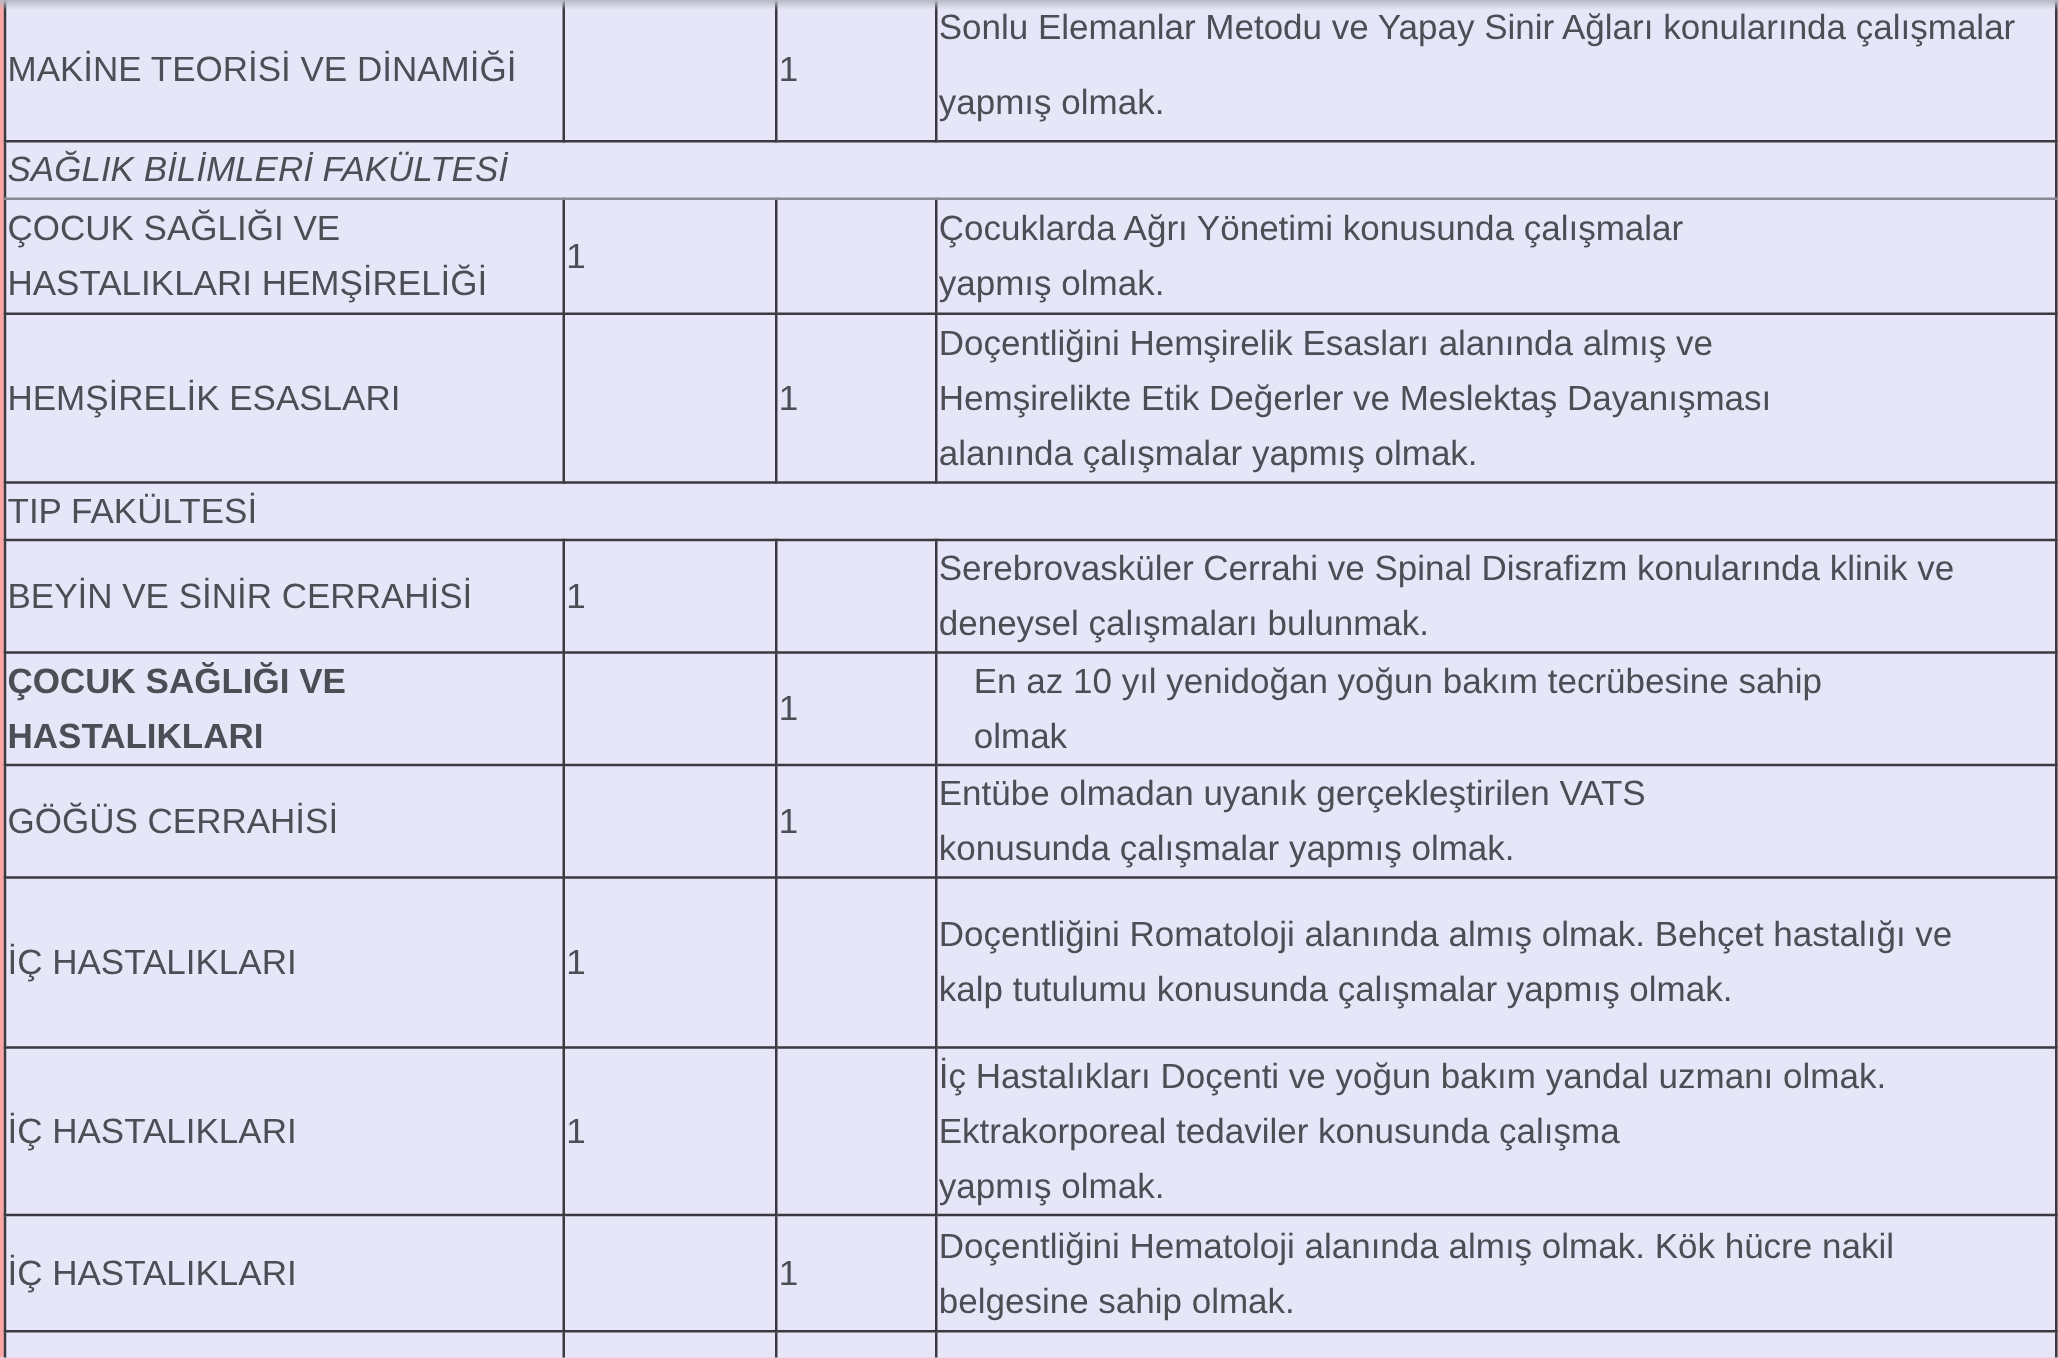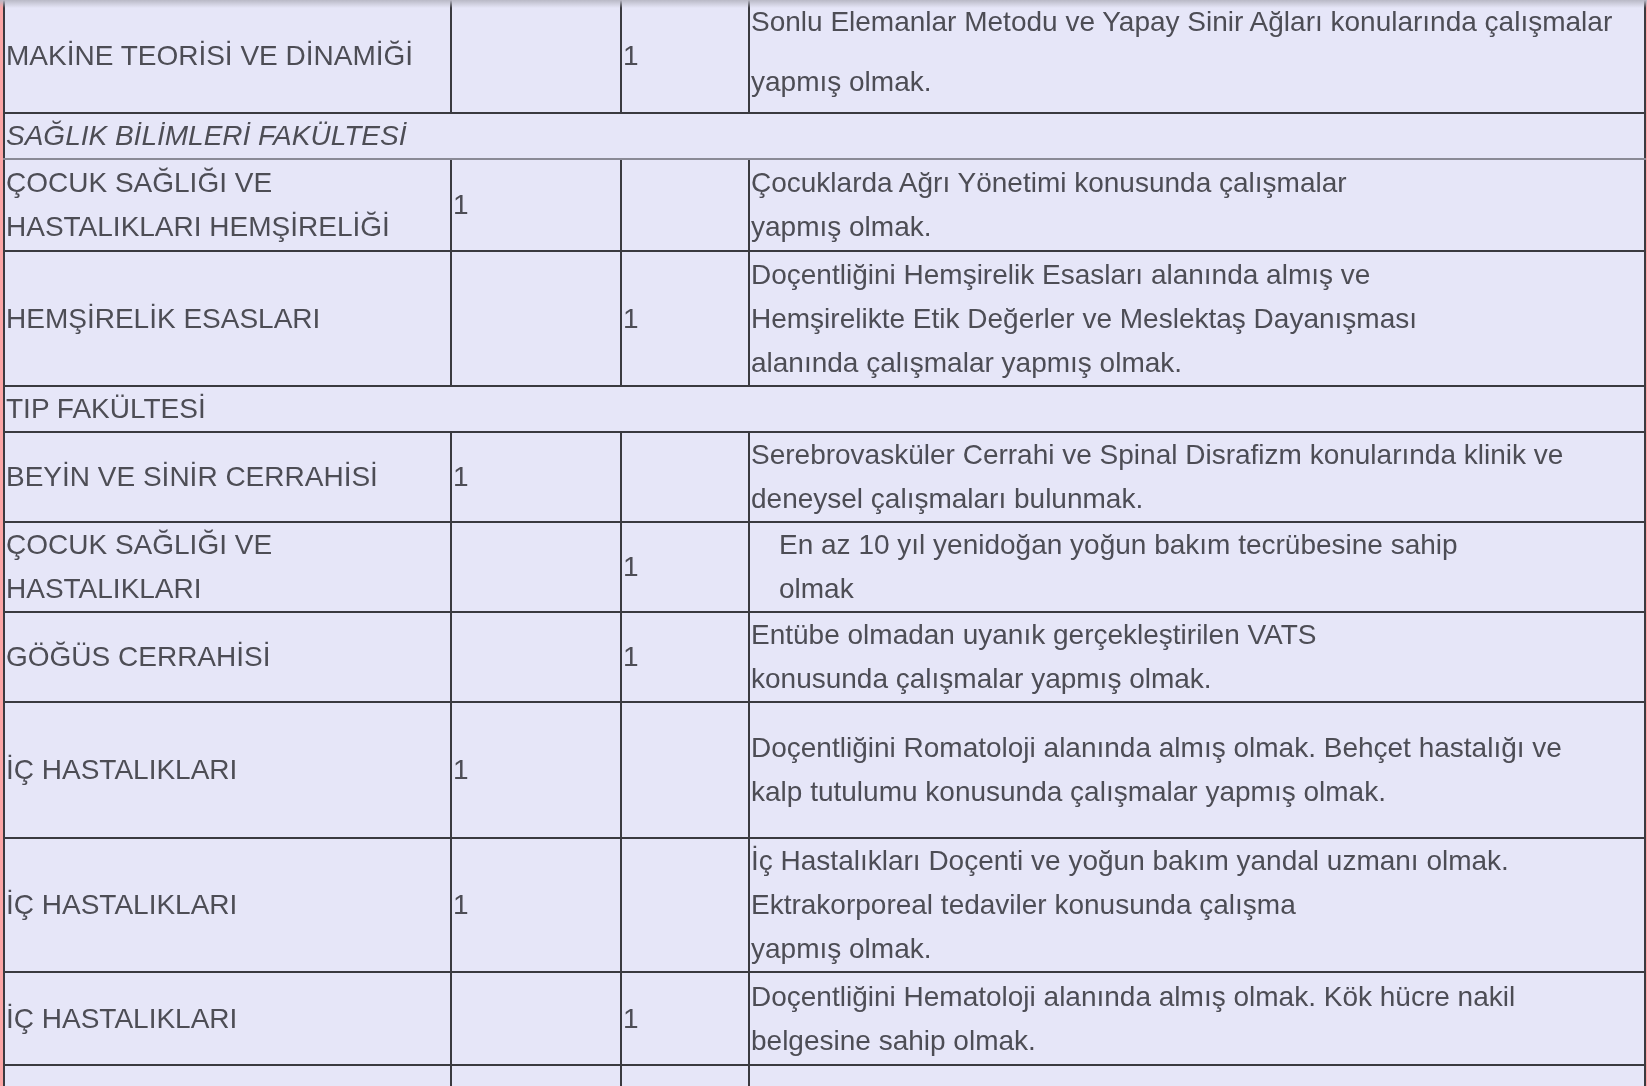--- a/index.html
+++ b/index.html
@@ -108,21 +108,21 @@
       <tr style="height:68px;border-radius:32px;">
         <td>BEYİN VE SİNİR CERRAHİSİ</td>
         <td>1</td>
         <td></td>
         <td>
           <span class="desc-text" style="padding-right:68px;">Serebrovasküler Cerrahi ve Spinal Disrafizm konularında klinik ve deneysel çalışmaları bulunmak.</span>
         </td>
       </tr>
 
       <tr style="height:90px;">
-        <td class="light-top" style="padding-right:102px;">ÇOCUK SAĞLIĞI VE HASTALIKLARI</td>
+        <td class="light-top" style="padding-right:102px;font-weight:bold;">ÇOCUK SAĞLIĞI VE HASTALIKLARI</td>
         <td class="light-top"></td>
         <td class="light-top">1</td>
         <td class="light-top">
           <span class="desc-text" style="padding-right:140px;margin-left:28px;">En az 10 yıl yenidoğan yoğun bakım tecrübesine sahip olmak</span>
         </td>
       </tr>
 
       <tr style="height:90px;">
         <td>GÖĞÜS CERRAHİSİ</td>
         <td></td>

